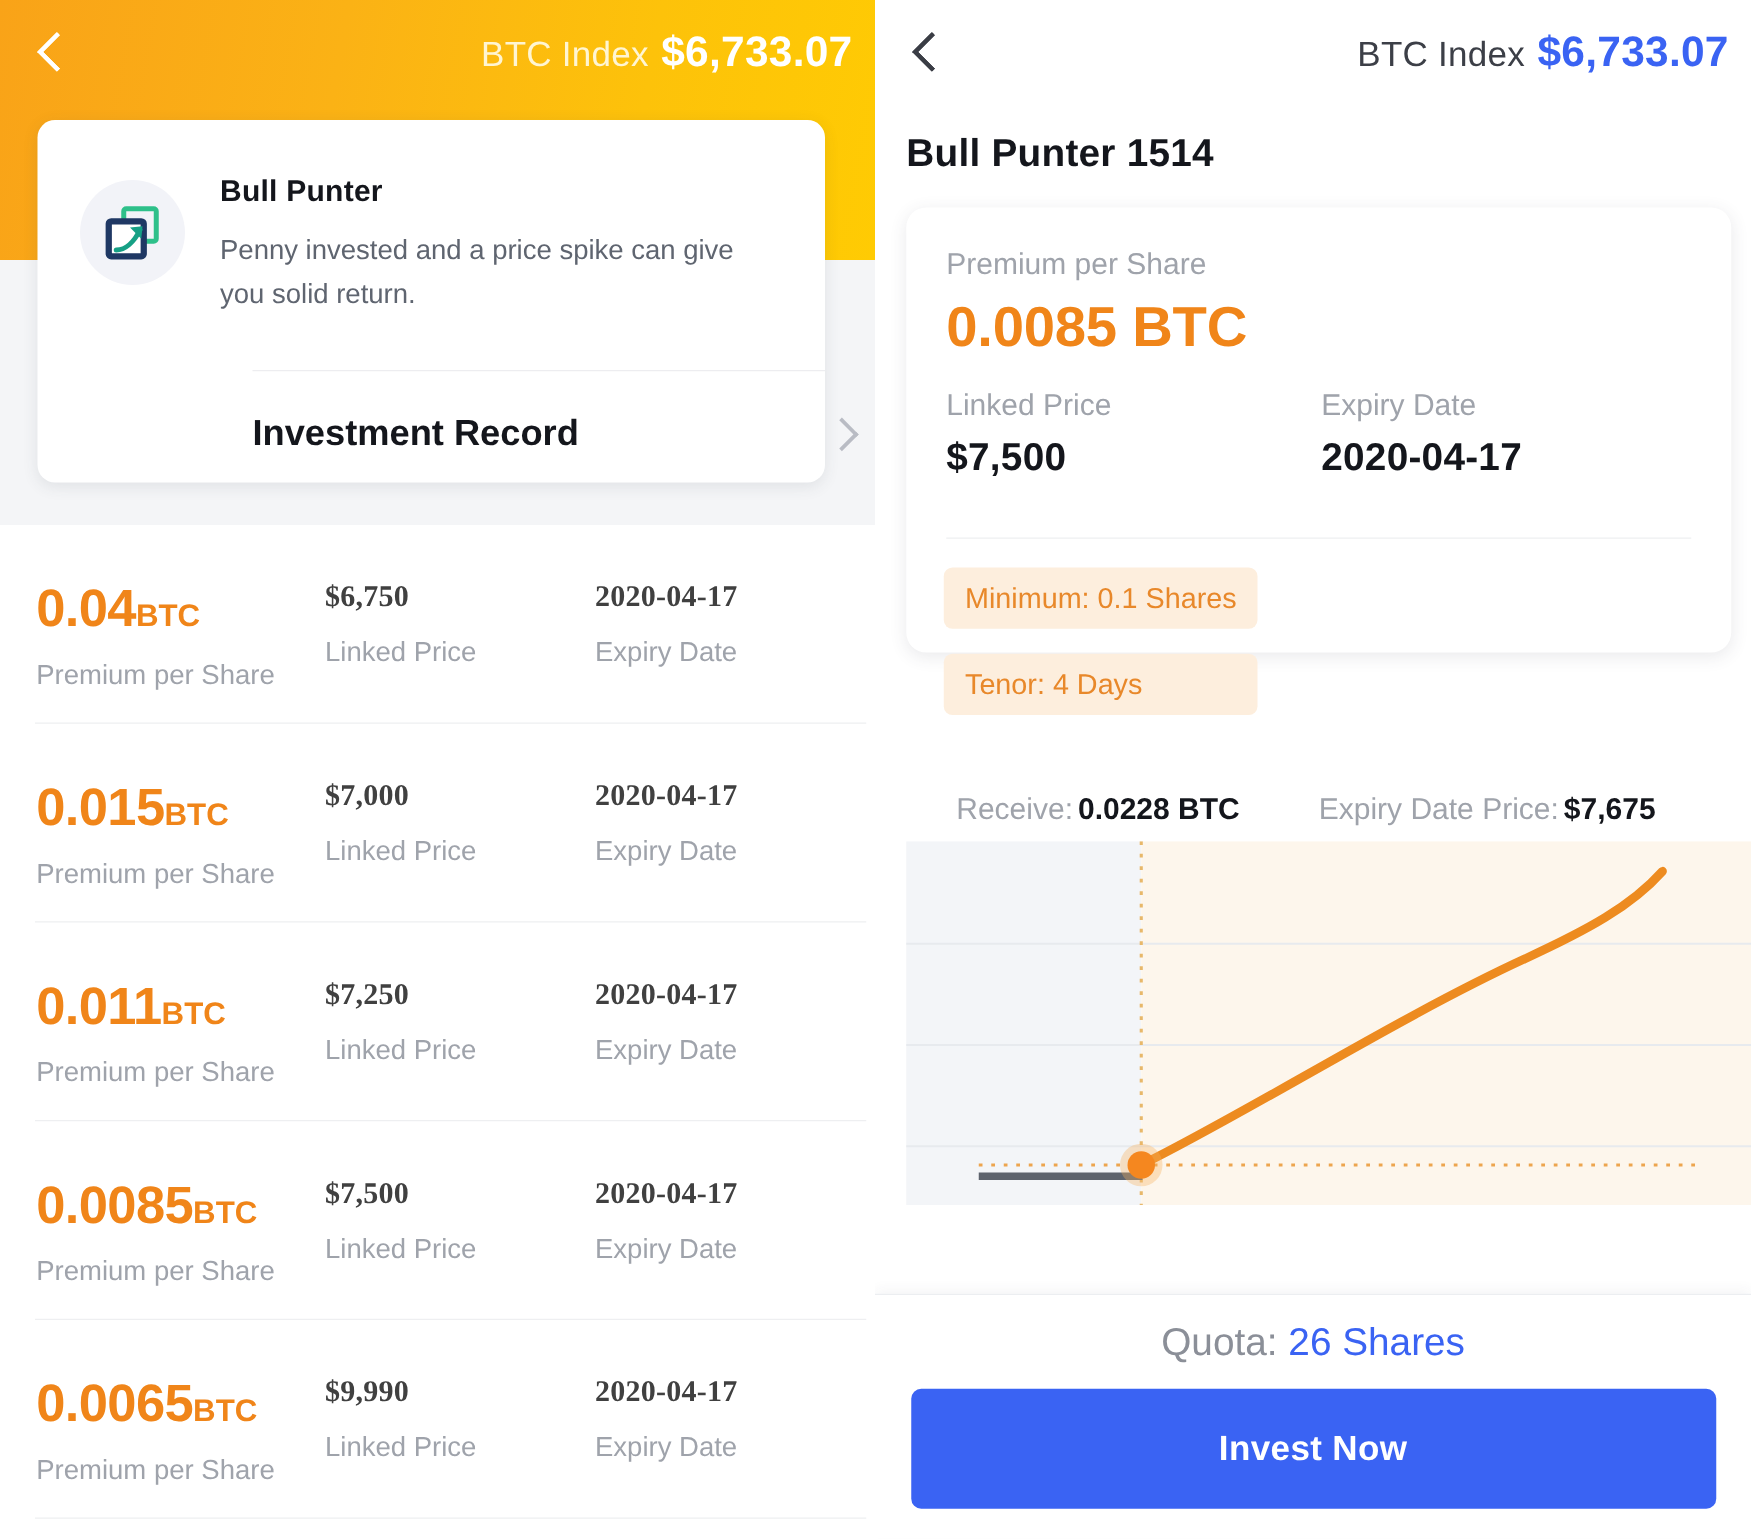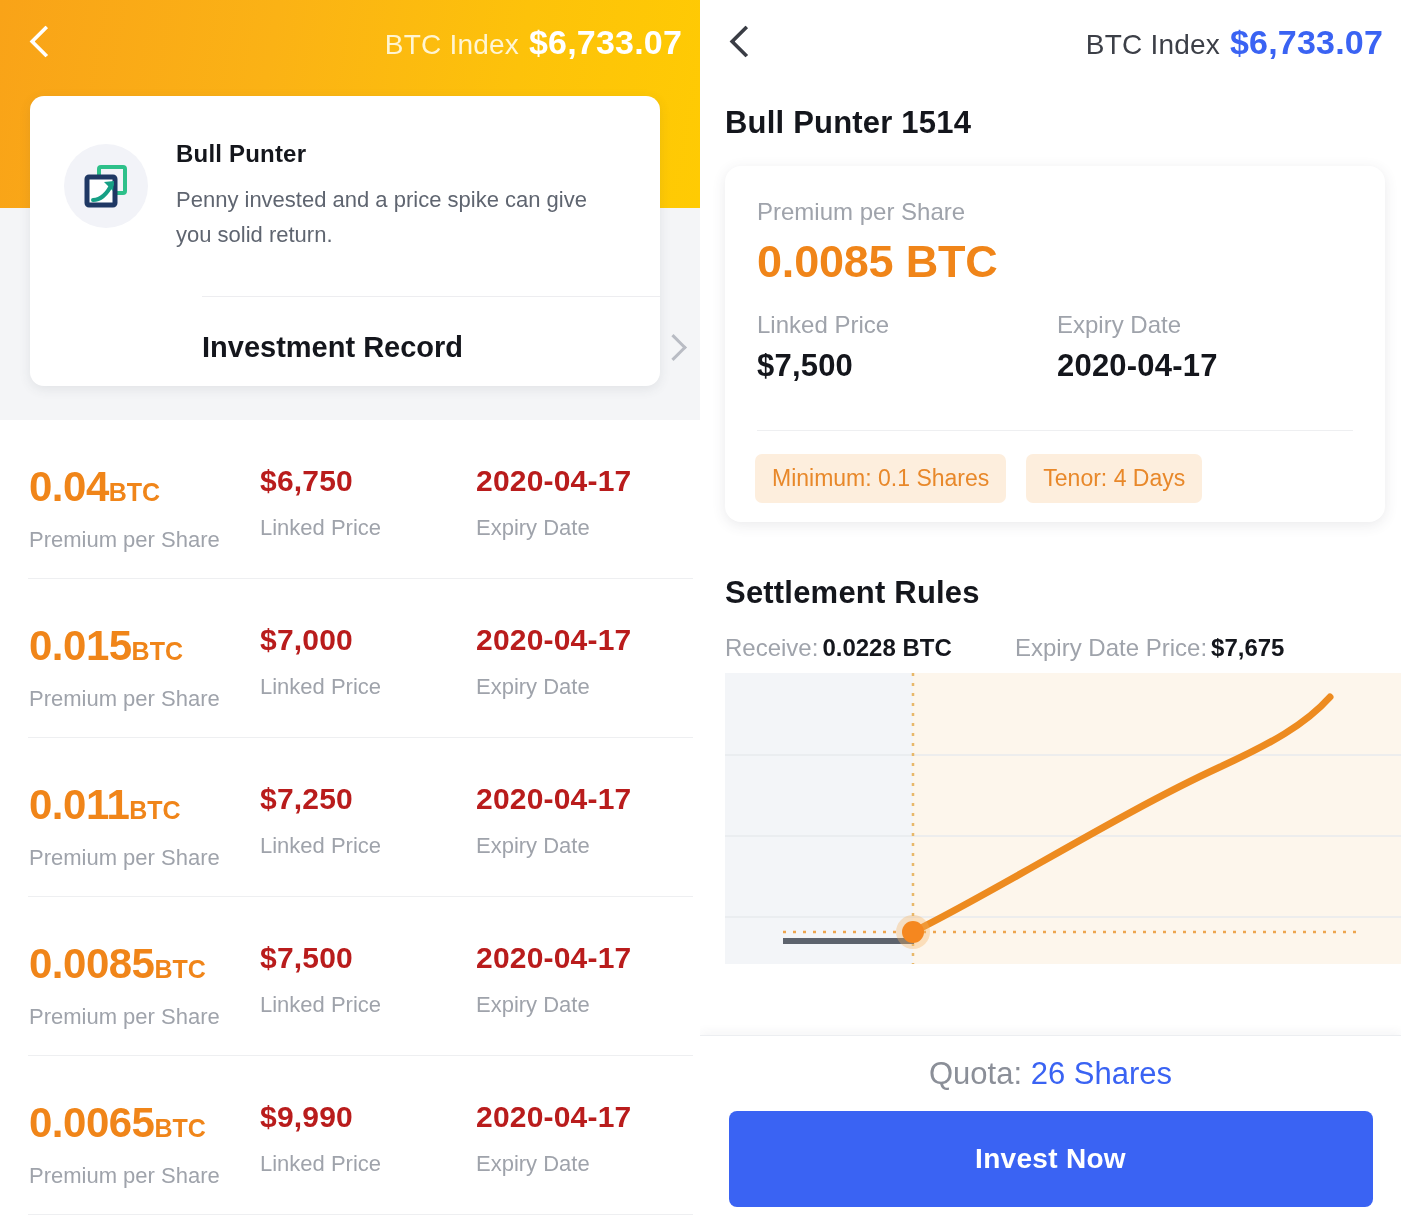--- a/index.html
+++ b/index.html
@@ -87,21 +87,21 @@
   .offer-cols{display:flex;}
   .oc{box-sizing:border-box;}
   .oc1{width:260px;padding-left:29px;}
   .oc2{width:216px;}
   .oc3{width:auto;}
   .o-premium{
     font-size:42px;color:#f08519;font-weight:bold;line-height:1;letter-spacing:-.5px;
     white-space:nowrap;
   }
   .o-premium .unit{font-size:25px;font-weight:bold;letter-spacing:0;}
-  .o-main{font-size:30px;color:#b91c1c;font-weight:bold;line-height:1;letter-spacing:.2px;white-space:nowrap;}
+  .o-main{font-size:24px;color:#404040;font-weight:bold;line-height:1;letter-spacing:.2px;white-space:nowrap;font-family:Liberation Serif, serif;}
   .o-label{font-size:22px;color:#9fa3ab;margin-top:19px;white-space:nowrap;}
 
   
   .panel-right{
     position:relative;width:701px;height:1231px;background:#ffffff;overflow:hidden;
   }
   .rp-topbar{
     position:absolute;left:0;top:0;width:701px;height:84px;display:flex;align-items:center;
   }
   .back-chevron-dark::before{border-left-color:#3a3d45;border-bottom-color:#3a3d45;}
@@ -124,36 +124,36 @@
     font-size:45px;color:#f08519;font-weight:bold;margin-top:12px;line-height:1.05;
     letter-spacing:-.2px;
   }
   .dc-grid{display:flex;margin-top:26px;}
   .dc-col{box-sizing:border-box;}
   .dc-col1{width:300px;}
   .dc-val{font-size:31px;color:#14161c;font-weight:bold;margin-top:9px;letter-spacing:.2px;}
   .dc-sep{
     position:absolute;left:32px;top:264px;width:596px;height:1px;background:#eeeff1;
   }
-  .dc-tags{position:absolute;left:30px;top:288px;display:flex;gap:20px;}
+  .dc-tags{position:absolute;left:30px;top:288px;display:flex;gap:20px;flex-direction:column;}
   .dc-tag{
     background:#fdeedd;color:#e8882a;border-radius:7px;
     font-size:23px;padding:11px 17px;white-space:nowrap;
   }
 
   .rp-section-title{
     position:absolute;left:25px;top:575px;font-size:31px;color:#14161c;font-weight:bold;
     letter-spacing:.2px;
   }
   .rp-stats{
     position:absolute;left:25px;top:634px;width:660px;display:flex;font-size:24px;
   }
   .stat{display:flex;align-items:baseline;gap:4px;white-space:nowrap;}
   .stat-1{width:290px;}
-  .stat-k{color:#9fa3ab;}
+  .stat-k{color:#9fa3ab;margin-left:40px;}
   .stat-v{color:#14161c;font-weight:bold;}
 
   .chart-wrap{
     position:absolute;left:0;top:673px;width:701px;height:300px;
   }
   .chart-svg{display:block;}
 
   .bottom-bar{
     position:absolute;left:0;bottom:0;width:701px;height:195px;background:#ffffff;
     border-top:1px solid #eceef1;
@@ -327,21 +327,20 @@
           <div class="dc-val">2020-04-17</div>
         </div>
       </div>
       <div class="dc-sep"></div>
       <div class="dc-tags">
         <span class="dc-tag">Minimum: 0.1 Shares</span>
         <span class="dc-tag">Tenor: 4 Days</span>
       </div>
     </div>
 
-    <div class="rp-section-title">Settlement Rules</div>
 
     <div class="rp-stats">
       <span class="stat stat-1">
         <span class="stat-k">Receive:</span>
         <span class="stat-v">0.0228 BTC</span>
       </span>
       <span class="stat">
         <span class="stat-k">Expiry Date Price:</span>
         <span class="stat-v">$7,675</span>
       </span>

